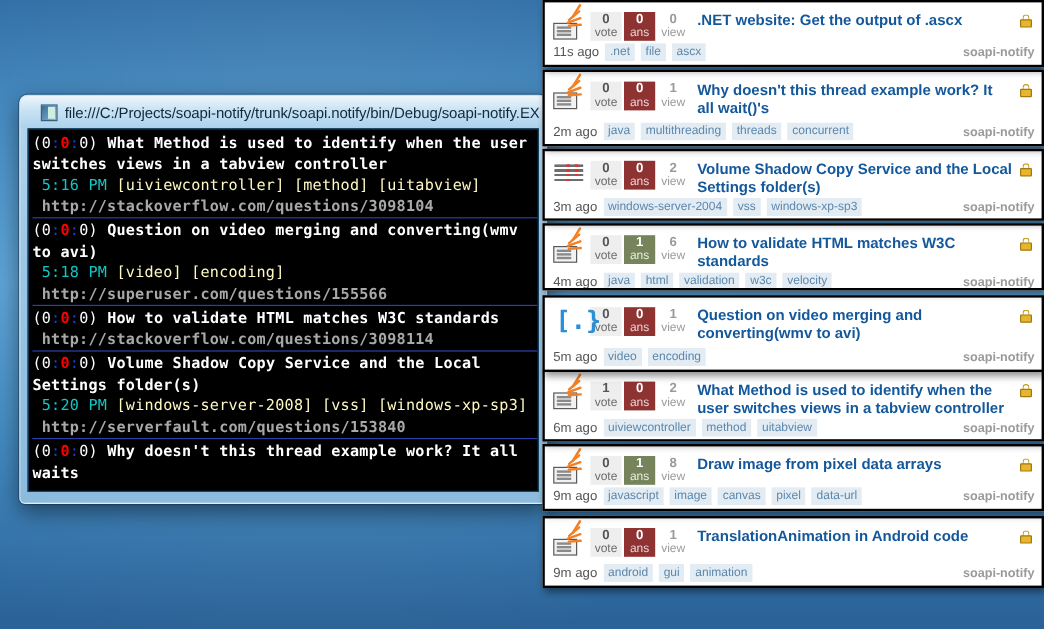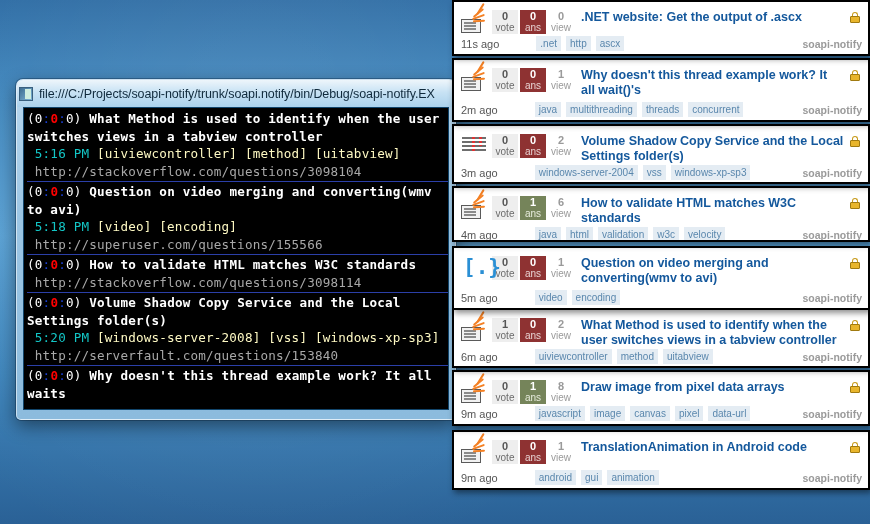--- a/index.html
+++ b/index.html
@@ -24,21 +24,21 @@
     position:absolute;left:16px;top:79px;width:440px;height:341px;
     border-radius:7px 7px 5px 5px;
     background:linear-gradient(180deg,#b9d8ee 0%,#9cc6e4 40%,#8cbbdd 100%);
     border:1px solid rgba(255,255,255,.55);
     box-shadow:0 6px 18px rgba(0,0,0,.45), 0 0 0 1px rgba(20,60,95,.45);
     padding:0;
     box-sizing:border-box;
   }
   #title-bar{
     height:27px;display:flex;align-items:center;gap:6px;
-    padding:0 6px 0 2px;
+    padding:0 6px 0 17px;
     border-radius:6px 6px 0 0;
     background:linear-gradient(180deg,rgba(255,255,255,.75) 0%,rgba(214,236,250,.55) 45%,rgba(164,208,236,.55) 100%);
     overflow:hidden;
   }
   #title-icon{
     width:14px;height:14px;flex:0 0 14px;
     background:linear-gradient(135deg,#3e6e92,#7fb4d6);
     border:1px solid #39607f;box-sizing:border-box;position:relative;
   }
   #title-icon:after{
@@ -63,21 +63,21 @@
   }
   .c-entry{padding-bottom:0;}
   .c-sep{border-top:1px solid #2b3fa8;margin:1px 0 1px 0;height:0;}
   .c-line{white-space:pre;}
   .c-count{color:#ffffff;}
   .c-count .hot{color:#ff0000;font-weight:bold;}
   .c-count .sep{color:#1a3fcf;}
   .c-title{color:#ffffff;font-weight:bold;}
   .c-time{color:#13c6c6;}
   .c-tag{color:#fef9c3;}
-  .c-url{color:#a8a8a8;}
+  .c-url{color:#a8a8a8;font-weight:bold;}
 
   
   #notify-stack{
     position:absolute;right:0;top:0;width:430px;height:524px;
   }
   .note{
     position:absolute;left:12px;right:0;
     background:#ffffff;
     border:2px solid #000000;
     box-sizing:border-box;
@@ -159,21 +159,21 @@
   }
   .lock .shk{
     position:absolute;left:4px;bottom:7px;width:6px;height:5px;
     border:1.6px solid #c79a1b;border-bottom:none;border-radius:4px 4px 0 0;box-sizing:border-box;
   }
   .note-bottom{
     display:flex;align-items:center;
     padding:1px 6px 3px 7px;gap:5px;flex:0 0 auto;
   }
   .age{font-size:11px;color:#555;flex:0 0 auto;white-space:nowrap;}
-  .tags{display:flex;gap:5px;flex:1 1 auto;flex-wrap:nowrap;overflow:hidden;margin-left:32px;}
+  .tags{display:flex;gap:5px;flex:1 1 auto;flex-wrap:nowrap;overflow:hidden;}
   .tag{
     background:#e4ecf3;color:#5a87ad;font-size:10px;line-height:13px;
     padding:1px 4px;white-space:nowrap;cursor:pointer;
   }
   .brand{font-size:10.5px;color:#9a9a9a;flex:0 0 auto;white-space:nowrap;font-weight:bold;}
 </style>
 </head>
 <body>
 
 <div id="desktop"></div>
@@ -233,21 +233,21 @@
         <div class="note-title">.NET website: Get the output of .ascx</div>
         <div class="lock">
           <div class="shk"></div>
           <div class="body"></div>
         </div>
       </div>
       <div class="note-bottom">
         <div class="age">11s ago</div>
         <div class="tags">
           <span class="tag">.net</span>
-          <span class="tag">http</span>
+          <span class="tag">file</span>
           <span class="tag">ascx</span>
         </div>
         <div class="brand">soapi-notify</div>
       </div>
     </div>
     <div class="note" style="top: 58px; height: 64px; z-index: 99;">
       <div class="note-top">
         <div class="site-icon ico-so">
           <div class="book"></div>
           <div class="arr">

